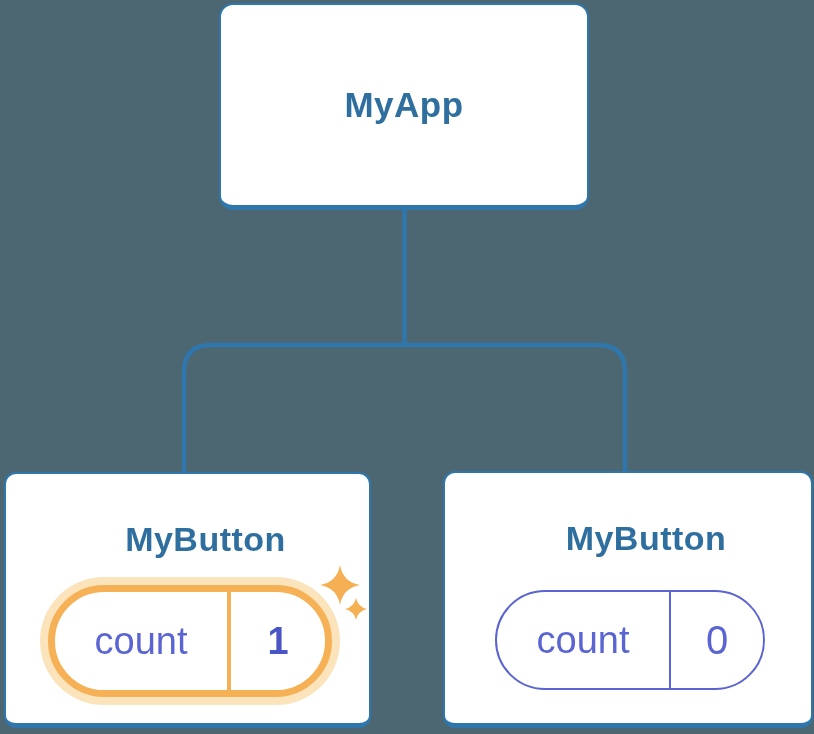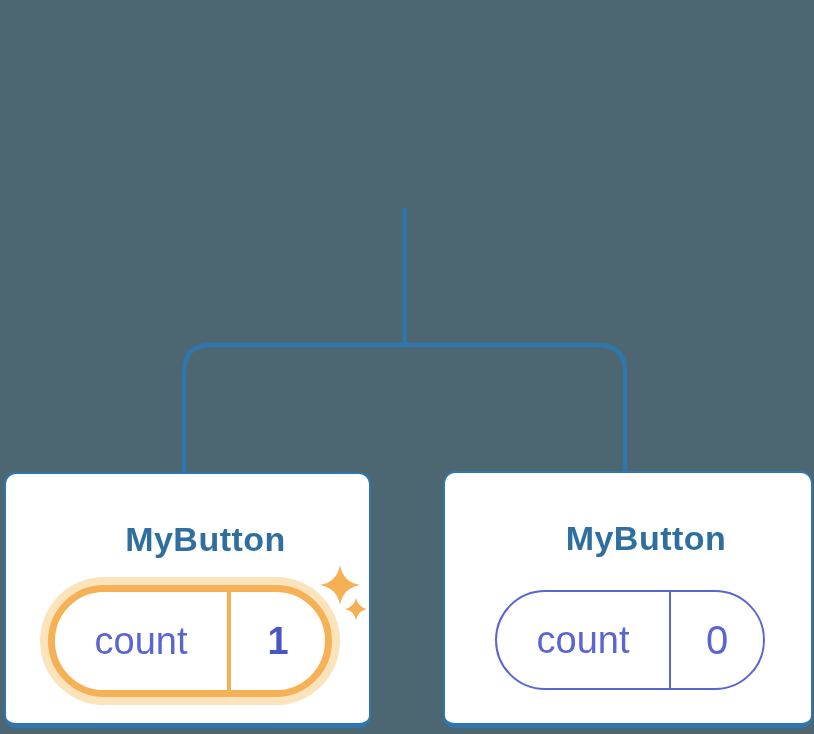--- a/index.html
+++ b/index.html
@@ -120,20 +120,23 @@
 </head>
 <body>
 
 <div class="stage">
 
   <svg class="connectors" viewBox="0 0 814 734" fill="none">
     <path d="M404.5,208 L404.5,347" stroke="var(--connector)" stroke-width="4.5"></path>
     <path d="M184,472 L184,372 Q184,345 211,345 L598,345 Q625,345 625,372 L625,472" stroke="var(--connector)" stroke-width="4.5"></path>
   </svg>
 
+  <div class="card card-root">
+    <div class="card-title">MyApp</div>
+  </div>
 
   <div class="card card-child-left">
     <div class="card-title child-title">MyButton</div>
 
     <div class="pill pill-highlight">
       <div class="pill-section key">
         <span class="pill-key">count</span>
       </div>
       <div class="pill-divider"></div>
       <div class="pill-section value">

